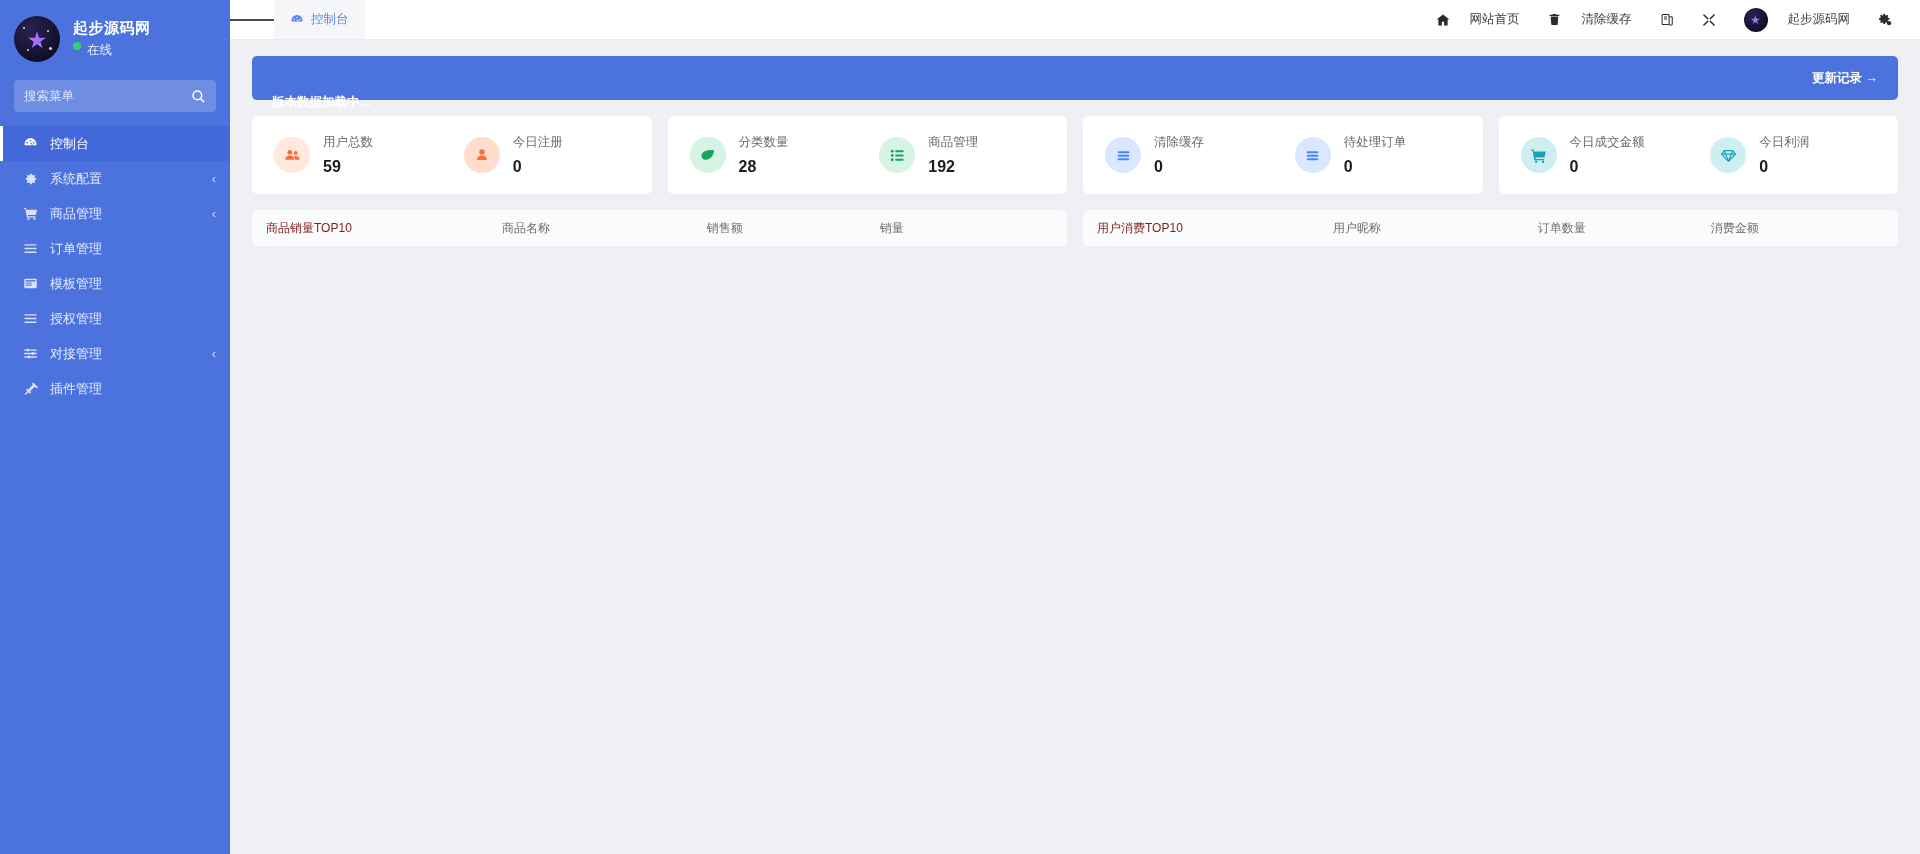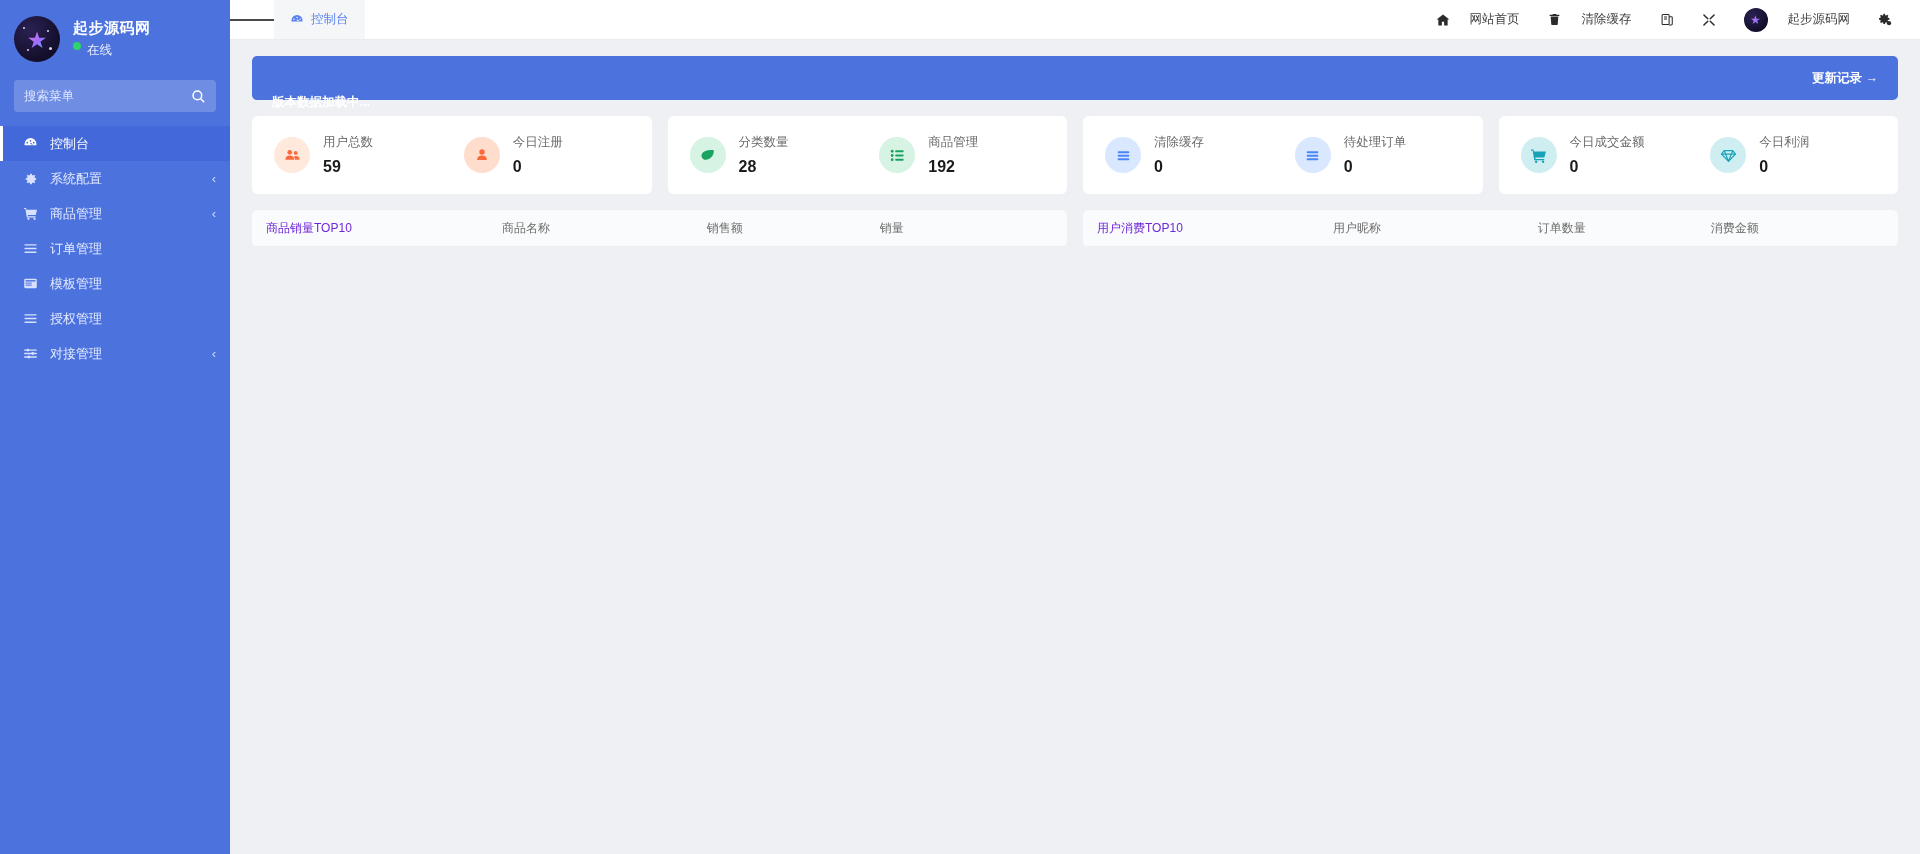--- a/index.html
+++ b/index.html
@@ -133,21 +133,21 @@
   .stat-label { font-size: 12.5px; color: #6a6a6a; white-space: nowrap; }
   .stat-value { font-size: 16px; font-weight: bold; color: #1b1b1b; }
 
   .tables-row { display: flex; gap: 16px; }
   .table-card { flex: 1; background: #fff; border-radius: 6px; overflow: hidden; }
   .table-head {
     display: flex; align-items: center; height: 37px;
     background: #fafbfc; border-bottom: 1px solid #eceef1;
     font-size: 12px; color: #6d6d6d; padding: 0 14px;
   }
-  .th-title { flex: 0 0 30%; font-size: 12px; color: #6d28d9; }
+  .th-title { flex: 0 0 30%; font-size: 12px; color: #7f1d1d; }
   .th { flex: 1; }
   .th-name { flex: 0 0 26%; }
   .table-body { min-height: 0; }
 </style>
 </head>
 <body>
 
 <div class="app">
 
   <aside class="sidebar">
@@ -260,20 +260,29 @@
             <path d="M1.8 4.3h12.4M1.8 8h12.4M1.8 11.7h12.4"></path>
             <circle cx="5.2" cy="4.3" r="1.5" fill="#d8e1ff" stroke="none"></circle>
             <circle cx="10.4" cy="8" r="1.5" fill="#d8e1ff" stroke="none"></circle>
             <circle cx="6.2" cy="11.7" r="1.5" fill="#d8e1ff" stroke="none"></circle>
           </svg>
         </span>
         <span class="mi-label">对接管理</span>
         <span class="mi-chev">‹</span>
       </div>
 
+      <div class="menu-item">
+        <span class="mi-ico">
+          <svg viewBox="0 0 16 16" width="15" height="15" fill="#d8e1ff">
+            <path d="M10.8 1.6 9.4 3l1.1 1.1-4.9 4.9-1.1-1.1-1.4 1.4 1.6 1.6-3 3 1 1 3-3 1.6 1.6 1.4-1.4-1.1-1.1 4.9-4.9L14.6 8 16 6.6z"></path>
+          </svg>
+        </span>
+        <span class="mi-label">插件管理</span>
+        <span class="mi-chev"></span>
+      </div>
 
     </nav>
   </aside>
 
   <div class="main">
 
     <header class="topbar">
       <div class="burger">
         <span></span>
           <span></span>

